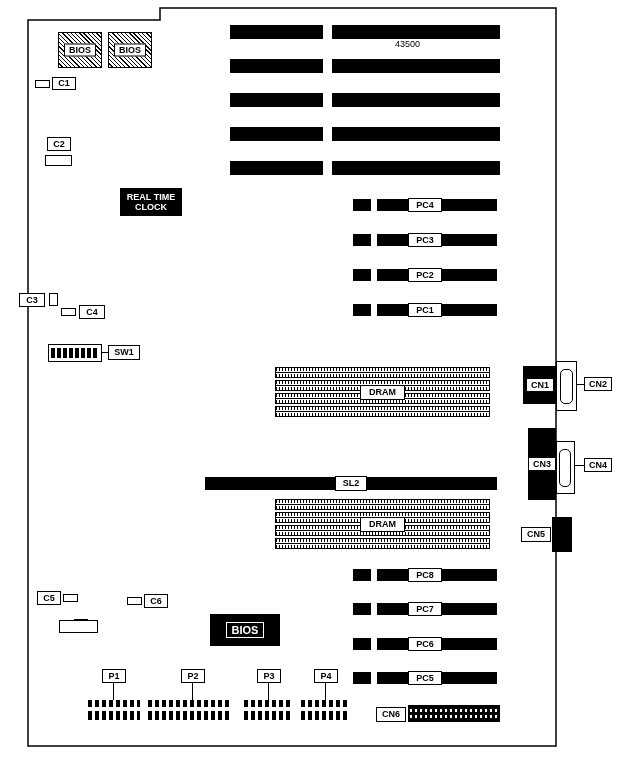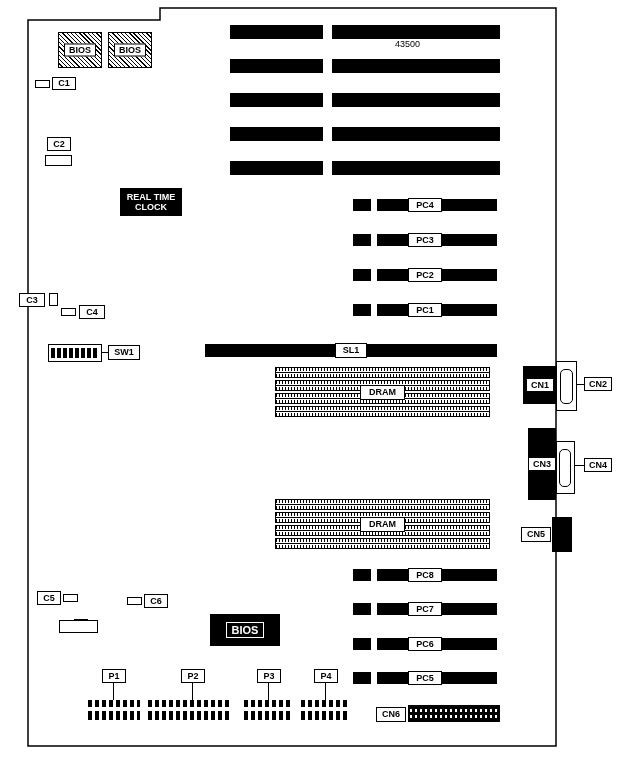--- a/index.html
+++ b/index.html
@@ -131,23 +131,20 @@
   </div>
   <div class="bar" style="left:353px;top:269px;width:144px;height:12px;">
     <div class="notch" style="left:18px;width:6px;"></div>
     <div class="lbl bar-lbl" style="width:34px;height:14px;">PC2</div>
   </div>
   <div class="bar" style="left:353px;top:304px;width:144px;height:12px;">
     <div class="notch" style="left:18px;width:6px;"></div>
     <div class="lbl bar-lbl" style="width:34px;height:14px;">PC1</div>
   </div>
 
-  <div class="bar" style="left:205px;top:344px;width:292px;height:13px;">
-    <div class="lbl bar-lbl" style="width:32px;height:15px;">SL1</div>
-  </div>
 
 
   <div class="simm" style="left:275px;top:367px;width:215px;height:11px;"></div>
   <div class="simm" style="left:275px;top:380px;width:215px;height:11px;"></div>
   <div class="simm" style="left:275px;top:393px;width:215px;height:11px;"></div>
   <div class="simm" style="left:275px;top:406px;width:215px;height:11px;"></div>
   <div class="lbl" style="left:360px;top:385px;width:45px;height:15px;">DRAM</div>
 
   <div class="bar" style="left:523px;top:366px;width:34px;height:38px;">
     <div class="lbl center-lbl" style="width:28px;height:14px;">CN1</div>
@@ -158,20 +155,23 @@
   <div class="lbl" style="left:584px;top:377px;width:28px;height:14px;">CN2</div>
 
   <div class="bar" style="left:528px;top:428px;width:28px;height:72px;">
     <div class="lbl center-lbl" style="width:28px;height:14px;">CN3</div>
   </div>
   <div class="outline" style="left:556px;top:441px;width:19px;height:53px;"></div>
   <div class="dsub" style="left:559px;top:449px;width:12px;height:38px;"></div>
   <div class="hline" style="left:575px;top:465px;width:9px;"></div>
   <div class="lbl" style="left:584px;top:458px;width:28px;height:14px;">CN4</div>
 
+  <div class="bar" style="left:205px;top:477px;width:292px;height:13px;">
+    <div class="lbl bar-lbl" style="width:32px;height:15px;">SL2</div>
+  </div>
 
   <div class="simm" style="left:275px;top:499px;width:215px;height:11px;"></div>
   <div class="simm" style="left:275px;top:512px;width:215px;height:11px;"></div>
   <div class="simm" style="left:275px;top:525px;width:215px;height:11px;"></div>
   <div class="simm" style="left:275px;top:538px;width:215px;height:11px;"></div>
   <div class="lbl" style="left:360px;top:517px;width:45px;height:15px;">DRAM</div>
 
   <div class="bar" style="left:552px;top:517px;width:20px;height:35px;"></div>
   <div class="lbl" style="left:521px;top:527px;width:30px;height:15px;">CN5</div>
 

